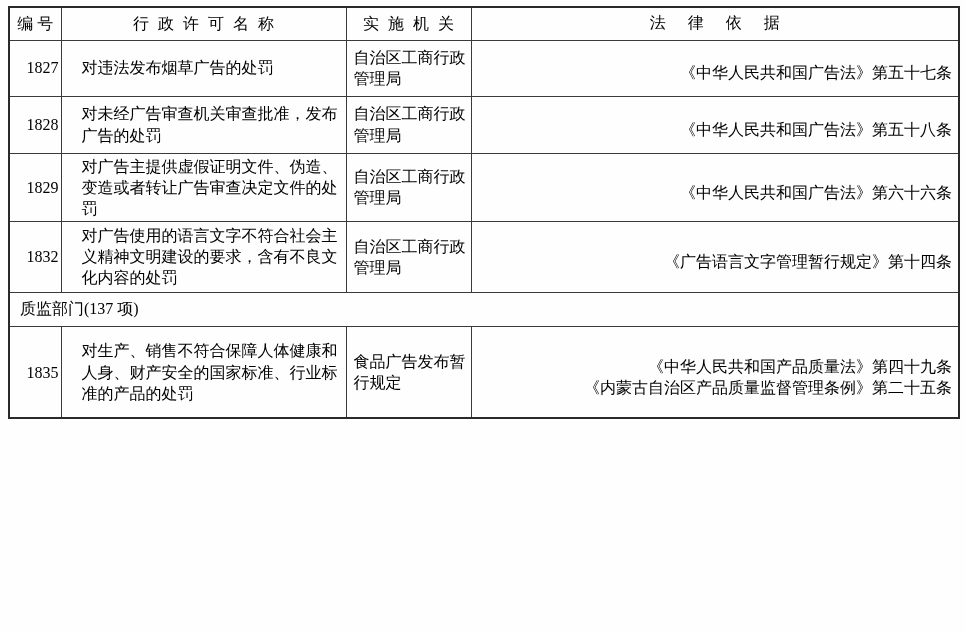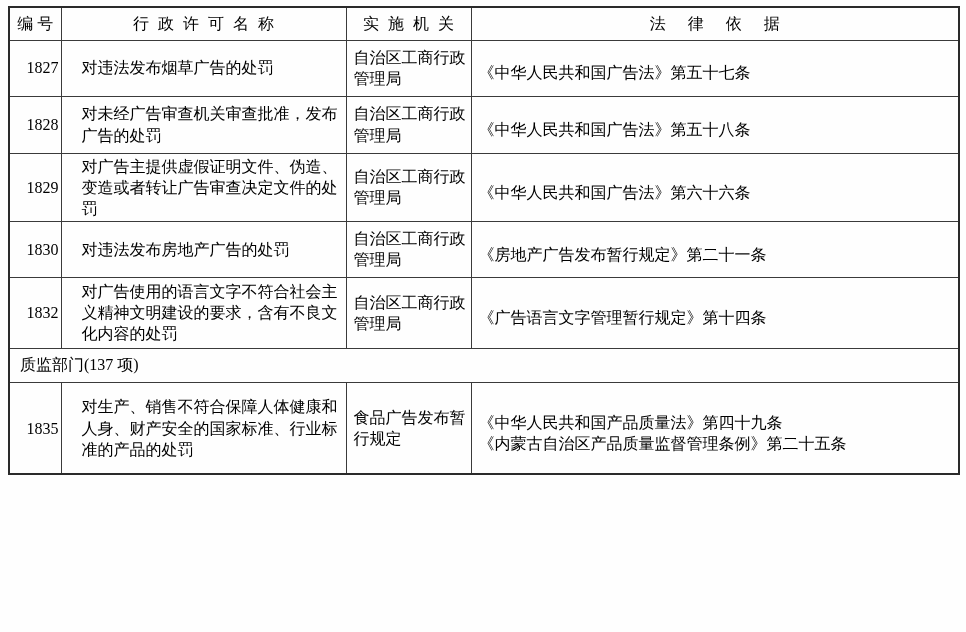--- a/index.html
+++ b/index.html
@@ -23,24 +23,24 @@
     font-size: 16px;
     line-height: 1.32;
     vertical-align: middle;
     font-weight: normal;
     overflow: hidden;
   }
   .doc-table th { text-align: center; padding: 2px 2px; }
   .c-id   { text-align: right; font-size: 15px; padding: 2px 2px; }
   .c-name { text-align: left; padding: 2px 4px 2px 20px; }
   .c-agency { text-align: left; padding: 2px 2px 2px 7px; }
-  .c-basis  { text-align: left; padding: 12px 6px 2px 7px; }
+  .c-basis  { text-align: right; padding: 12px 6px 2px 7px; }
   .c-section { text-align: left; padding: 0 6px 2px 10px; }
   .ls-mid  { letter-spacing: 9px;  margin-right: -9px; }
-  .ls-wide { letter-spacing: 22px; margin-right: -22px; }
+  .ls-wide { letter-spacing: 22px; margin-right: -22px; font-family: Liberation Mono, monospace; }
   .ls-num  { letter-spacing: 4px;  margin-right: -4px; }
 </style>
 </head>
 <body>
 
 <table class="doc-table">
   <colgroup>
     <col style="width:52px">
     <col style="width:285px">
     <col style="width:125px">
@@ -74,28 +74,20 @@
 
   <tr style="height:58px">
     <td class="c-id">1829</td>
     <td class="c-name">对广告主提供虚假证明文件、伪造、变造或者转让广告审查决定文件的处罚</td>
     <td class="c-agency">自治区工商行政管理局</td>
     <td class="c-basis">
           <div>《中华人民共和国广告法》第六十六条</div>
         </td>
   </tr>
 
-  <tr style="height:56px">
-    <td class="c-id">1830</td>
-    <td class="c-name">对违法发布房地产广告的处罚</td>
-    <td class="c-agency">自治区工商行政管理局</td>
-    <td class="c-basis">
-          <div>《房地产广告发布暂行规定》第二十一条</div>
-        </td>
-  </tr>
 
 
   <tr style="height:71px">
     <td class="c-id">1832</td>
     <td class="c-name">对广告使用的语言文字不符合社会主义精神文明建设的要求，含有不良文化内容的处罚</td>
     <td class="c-agency">自治区工商行政管理局</td>
     <td class="c-basis">
           <div>《广告语言文字管理暂行规定》第十四条</div>
         </td>
   </tr>

